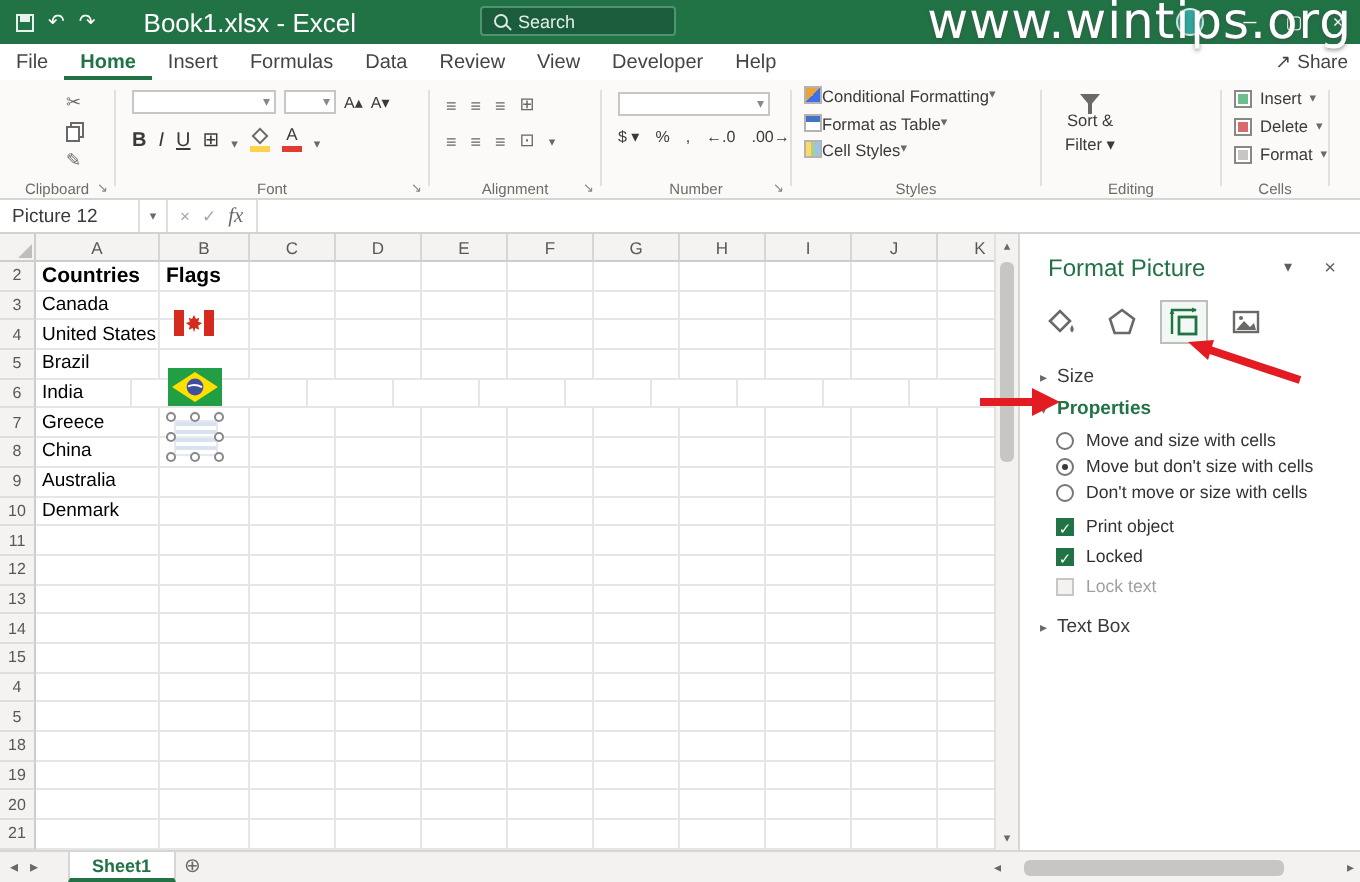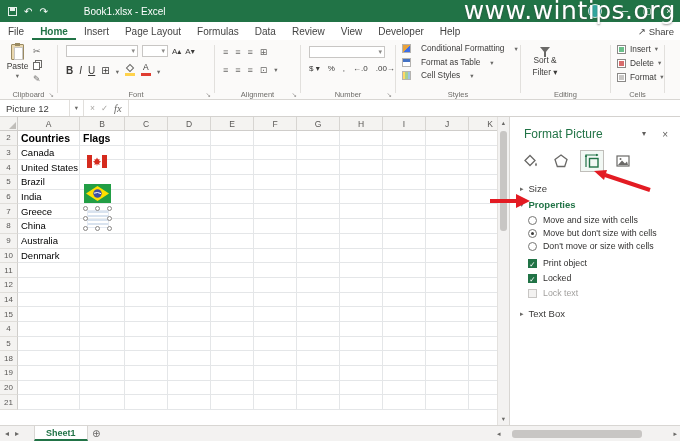--- a/index.html
+++ b/index.html
@@ -5,21 +5,21 @@
   *{margin:0;padding:0;box-sizing:border-box}
   html,body{background:#888}
   .app{position:relative;width:680px;height:441px;background:#fff;overflow:hidden;
        font-family:"Liberation Sans","DejaVu Sans",sans-serif;font-size:10px;color:#323130}
 
   
   .titlebar{position:absolute;left:0;top:0;width:680px;height:22px;background:#217346;color:#fff;display:flex;align-items:center}
   .qat{display:flex;gap:7px;margin-left:8px;align-items:center;font-size:10px}
   .ic-save{width:9px;height:9px;border:1px solid #e8f2ec;position:relative;display:inline-block}
   .ic-save::after{content:"";position:absolute;left:1px;top:0;width:5px;height:3px;background:#e8f2ec}
-  .title-text{margin-left:36px;font-size:10px;white-space:nowrap}
+  .title-text{margin-left:24px;font-size:13px;white-space:nowrap}
   .search-pill{position:absolute;left:240px;top:3px;width:98px;height:15px;background:#1a5c3b;border:1px solid #4e9471;
        border-radius:2px;color:#e4efe9;font-size:9px;display:flex;align-items:center;gap:5px;padding:0 6px}
   .mag{position:relative;width:7px;height:7px;border:1.4px solid #6a6967;border-radius:50%;display:inline-block}
   .mag::after{content:"";position:absolute;width:4px;height:1.4px;background:#6a6967;transform:rotate(45deg);right:-3px;bottom:-1px}
   .mag.white{border-color:#d9e9e0}.mag.white::after{background:#d9e9e0}
   .avatar{position:absolute;right:78px;top:4px;width:14px;height:14px;border-radius:50%;background:#31a8a0;border:1px solid #d9e9e0}
   .win-btns{position:absolute;right:0;top:0;height:22px;display:flex}
   .win-btn{width:22px;height:22px;display:flex;align-items:center;justify-content:center;font-size:9px;color:#fff}
   .watermark{position:absolute;top:-4px;right:4px;z-index:50;font-family:"DejaVu Sans",sans-serif;
        font-size:25px;color:#fff;letter-spacing:.5px;text-shadow:0 1px 2px rgba(70,70,70,.6);pointer-events:none}
@@ -49,21 +49,21 @@
   .fontrow2{position:absolute;left:8px;top:23px;display:flex;gap:6px;align-items:flex-end;font-size:10px;color:#3b3a39}
   .fB{font-weight:700}.fI{font-style:italic}.fU{text-decoration:underline}
   .ic-stack{display:inline-flex;flex-direction:column;align-items:center;line-height:1}
   .bar{width:10px;height:3px;margin-top:1px}
   .bar.yellow{background:#ffd24c}.bar.red{background:#e03c31}
   .fill-sq{width:6px;height:6px;border:1px solid #6a6967;transform:rotate(45deg);margin:1px 0}
   .caret{font-size:6.5px;color:#6a6967}
   .alrow{position:absolute;display:flex;gap:7px;font-size:9px;color:#6a6967;align-items:center}
   .numrow{position:absolute;left:8px;top:24px;display:flex;gap:8px;font-size:8px;color:#3b3a39;align-items:center}
   .styles-list{position:absolute;left:6px;top:3px;display:flex;flex-direction:column;gap:3.5px}
-  .styles-btn{display:flex;align-items:flex-end;gap:10px;font-size:8.3px;color:#3b3a39;white-space:nowrap}
+  .styles-btn{display:flex;align-items:flex-start;gap:0;font-size:8.3px;color:#3b3a39;white-space:nowrap}
   .sic{width:9px;height:9px;display:inline-block;flex:none;border:1px solid #b5b3b0}
   .sic0{background:linear-gradient(135deg,#e8a33d 50%,#3d6fe8 50%)}
   .sic1{background:#fff;background-image:linear-gradient(#4472c4 0 3px,rgba(0,0,0,0) 3px)}
   .sic2{background:linear-gradient(90deg,#ffd966 33%,#a9d18e 33% 66%,#9dc3e6 66%)}
   .edit-list{position:absolute;left:4px;top:4px;display:flex;gap:6px}
   .edit-btn{width:40px;display:flex;flex-direction:column;align-items:center;gap:2px}
   .ebl{font-size:8.3px;color:#3b3a39;line-height:1.25;text-align:center;white-space:nowrap}
   .funnel{width:0;height:0;border-left:5px solid transparent;border-right:5px solid transparent;border-top:6px solid #6a6967;position:relative;display:inline-block;margin-top:3px}
   .funnel::after{content:"";position:absolute;left:-1px;top:-2px;width:2px;height:6px;background:#6a6967}
   .cells-list{position:absolute;left:6px;top:4px;display:flex;flex-direction:column;gap:4px}
@@ -135,54 +135,52 @@
 
 <div class="app">
 
   <div class="titlebar">
     <div class="qat">
       <span class="ic-save"></span>
       <span>↶</span>
       <span>↷</span>
     </div>
     <span class="title-text">Book1.xlsx  -  Excel</span>
+    <div class="search-pill">
+      <span class="mag white"></span>
+      <span>Search</span>
+    </div>
     <span class="avatar"></span>
     <div class="win-btns">
       <span class="win-btn">─</span>
       <span class="win-btn">▢</span>
       <span class="win-btn">×</span>
     </div>
   </div>
   <div class="watermark">www.wintips.org</div>
 
   <div class="tabsrow">
       <div class="rtab">File</div>
       <div class="rtab active">Home</div>
       <div class="rtab">Insert</div>
-      <div class="rtab">Page Layout</div>
       <div class="rtab">Formulas</div>
       <div class="rtab">Data</div>
       <div class="rtab">Review</div>
       <div class="rtab">View</div>
       <div class="rtab">Developer</div>
       <div class="rtab">Help</div>
     </div>
   <div class="share">
     <span>↗</span>
     <span>Share</span>
   </div>
 
   <div class="ribbon">
 
     <div class="rgroup" style="left:0;width:57px">
-      <div class="paste">
-        <span class="clip"></span>
-        <span class="paste-lbl">Paste</span>
-        <span class="caret">▾</span>
-      </div>
       <div class="clipsmall">
         <span>✂</span>
         <span class="ic-copy"></span>
         <span>✎</span>
       </div>
       <span class="launcher">↘</span>
       <div class="grouplabel">Clipboard</div>
     </div>
     <div class="gsep" style="left:57px"></div>
 
@@ -382,21 +380,21 @@
           <div class="cell" style="width: 43px;"></div>
           <div class="cell" style="width: 43px;"></div>
           <div class="cell" style="width: 43px;"></div>
           <div class="cell" style="width: 43px;"></div>
           <div class="cell" style="width: 43px;"></div>
           <div class="cell" style="width: 43px;"></div>
           <div class="cell" style="width: 43px;"></div>
         </div>
         <div class="srow">
           <div class="rn">6</div>
-          <div class="cell" style="width: 62px;">India</div>
+          <div class="cell" style="width: 48px;">India</div>
           <div class="cell" style="width: 45px;"></div>
           <div class="cell" style="width: 43px;"></div>
           <div class="cell" style="width: 43px;"></div>
           <div class="cell" style="width: 43px;"></div>
           <div class="cell" style="width: 43px;"></div>
           <div class="cell" style="width: 43px;"></div>
           <div class="cell" style="width: 43px;"></div>
           <div class="cell" style="width: 43px;"></div>
           <div class="cell" style="width: 43px;"></div>
           <div class="cell" style="width: 43px;"></div>
@@ -466,20 +464,34 @@
           <div class="cell" style="width: 43px;"></div>
           <div class="cell" style="width: 43px;"></div>
           <div class="cell" style="width: 43px;"></div>
           <div class="cell" style="width: 43px;"></div>
           <div class="cell" style="width: 43px;"></div>
           <div class="cell" style="width: 43px;"></div>
           <div class="cell" style="width: 43px;"></div>
         </div>
         <div class="srow">
           <div class="rn">12</div>
+          <div class="cell" style="width: 62px;"></div>
+          <div class="cell" style="width: 45px;"></div>
+          <div class="cell" style="width: 43px;"></div>
+          <div class="cell" style="width: 43px;"></div>
+          <div class="cell" style="width: 43px;"></div>
+          <div class="cell" style="width: 43px;"></div>
+          <div class="cell" style="width: 43px;"></div>
+          <div class="cell" style="width: 43px;"></div>
+          <div class="cell" style="width: 43px;"></div>
+          <div class="cell" style="width: 43px;"></div>
+          <div class="cell" style="width: 43px;"></div>
+        </div>
+        <div class="srow">
+          <div class="rn">13</div>
           <div class="cell" style="width: 62px;"></div>
           <div class="cell" style="width: 45px;"></div>
           <div class="cell" style="width: 43px;"></div>
           <div class="cell" style="width: 43px;"></div>
           <div class="cell" style="width: 43px;"></div>
           <div class="cell" style="width: 43px;"></div>
           <div class="cell" style="width: 43px;"></div>
           <div class="cell" style="width: 43px;"></div>
           <div class="cell" style="width: 43px;"></div>
           <div class="cell" style="width: 43px;"></div>

